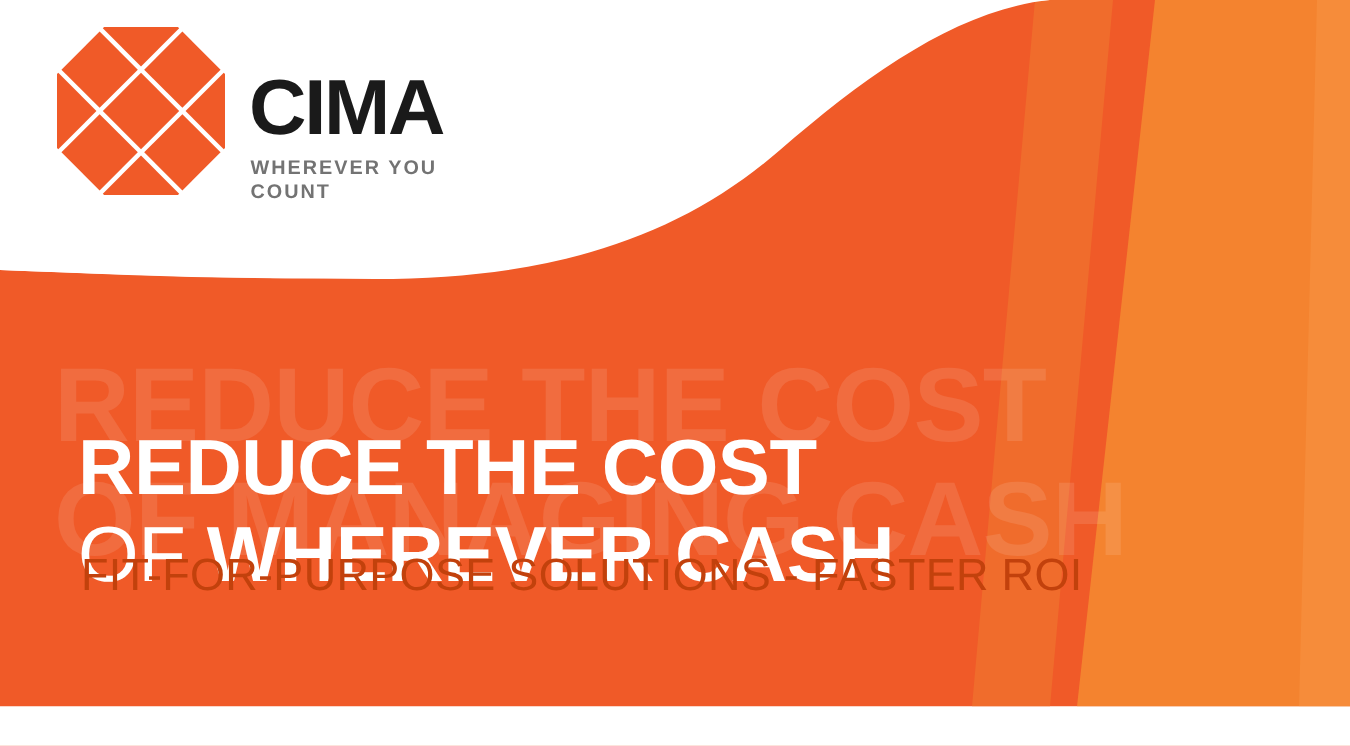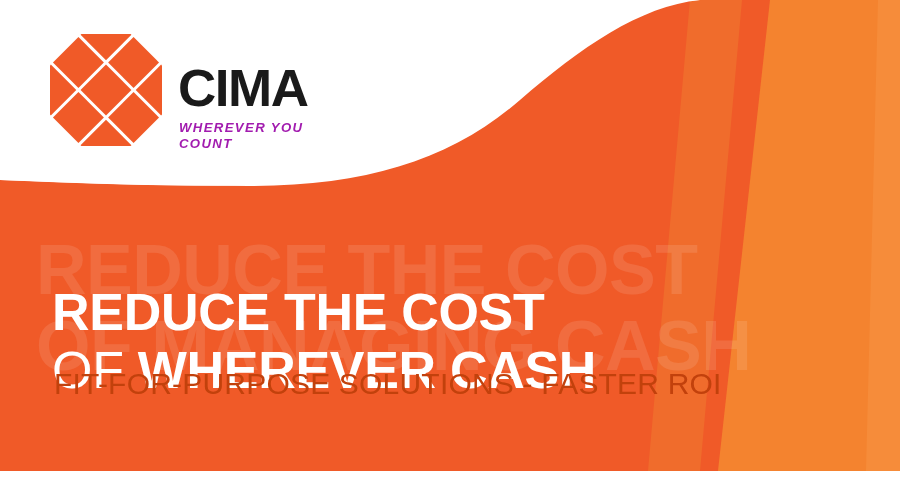--- a/index.html
+++ b/index.html
@@ -23,25 +23,24 @@
     left: 0;
     top: 0;
     width: 900px;
     height: 497px;
     display: block;
   }
   
   .logo-block {
     position: absolute;
     left: 38px;
-    top: 34px;
+    top: 18px;
     width: 300px;
     height: 120px;
     z-index: 5;
-    margin-left: 12px;
   }
   .logo-mark {
     position: absolute;
     left: 0;
     top: 0;
     width: 112px;
     height: 112px;
   }
   .logo-text-wrap {
     position: absolute;
@@ -59,23 +58,22 @@
     margin: 0;
     transform: scaleX(1.02);
     transform-origin: left center;
   }
   .logo-tagline {
     font-family: "Liberation Sans", sans-serif;
     font-weight: bold;
     font-size: 13.2px;
     line-height: 16px;
     letter-spacing: 1.35px;
-    color: #a21caf;
+    color: #737373;
     margin: 6px 0 0 1px;
-    font-style: italic;
   }
   
   .headline-zone {
     position: absolute;
     left: 0;
     top: 0;
     width: 900px;
     height: 381px;
     z-index: 4;
   }

